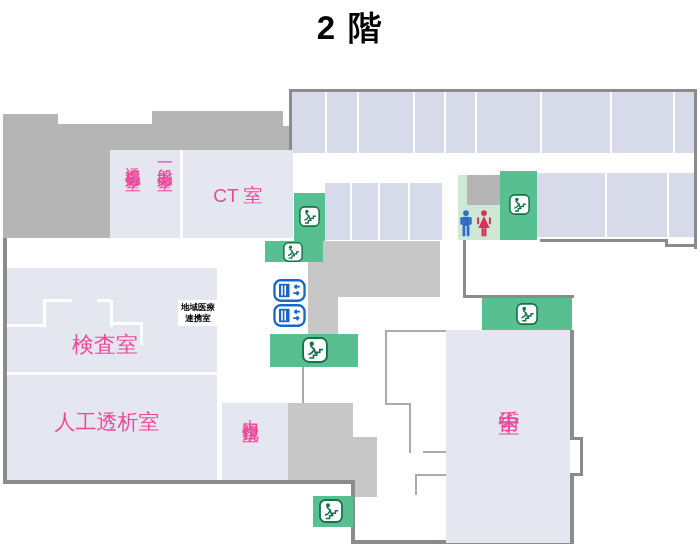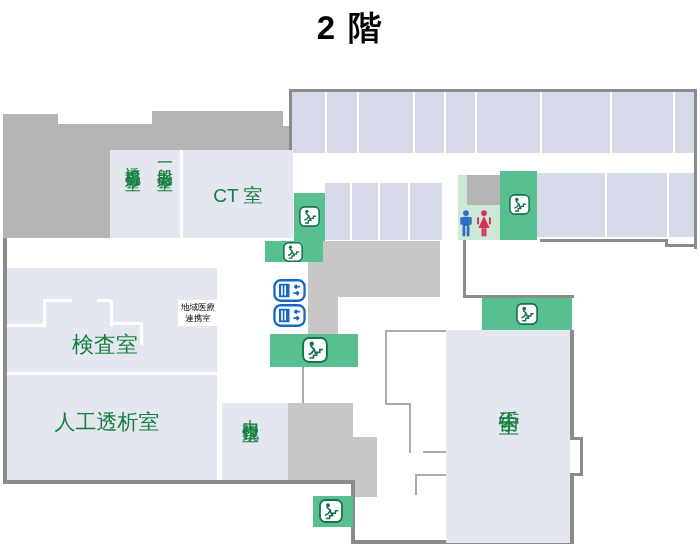--- a/index.html
+++ b/index.html
@@ -8,26 +8,26 @@
   .abs{position:absolute;box-sizing:border-box;}
   .room{background:#e4e6f0;}
   .cells{background:#d7dbe9;}
   .cell-div{position:absolute;top:0;bottom:0;width:2px;background:#ffffff;}
   .grayblock{background:#c7c7c7;}
   .green{background:#58bf90;}
   .lgreen{background:#cde9d6;}
   .w{background:#8b8b8b;}  
   .t{background:#ababab;}  
   .p{background:#ffffff;}  
-  .label{color:#15803d;}
+  .label{color:#ec4899;}
   .h-label{text-align:center;}
   .vtext{writing-mode:vertical-rl;text-orientation:upright;letter-spacing:2px;}
   #title{left:0;top:6px;width:700px;text-align:center;font-size:33px;font-weight:bold;color:#000;letter-spacing:2px;}
   .icon svg{display:block;width:100%;height:100%;}
-  #regional-box{background:#ffffff;font-size:8.5px;font-weight:normal;line-height:1.3;text-align:center;padding-top:2px;color:#000;}
+  #regional-box{background:#ffffff;font-size:8.5px;font-weight:bold;line-height:1.3;text-align:center;padding-top:2px;color:#000;}
   #regional-box span{display:block;}
 </style>
 </head>
 <body>
 
 <svg width="0" height="0" style="position:absolute">
   <defs>
     <g id="stairs-glyph">
       <rect x="1" y="1" width="22" height="22" rx="5.5" fill="#ffffff" stroke="#17714c" stroke-width="1.8"></rect>
       <circle cx="9" cy="6.2" r="2" fill="#17714c"></circle>

